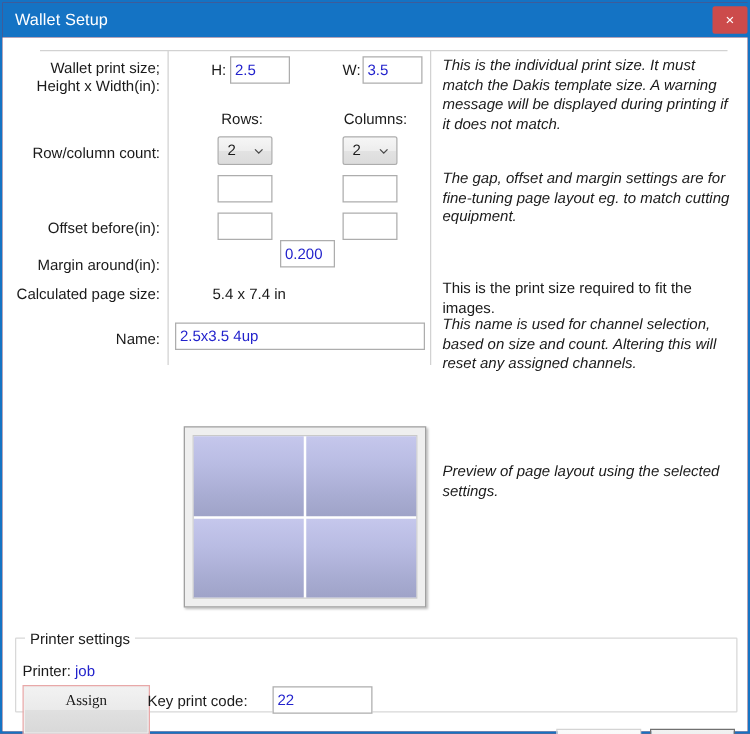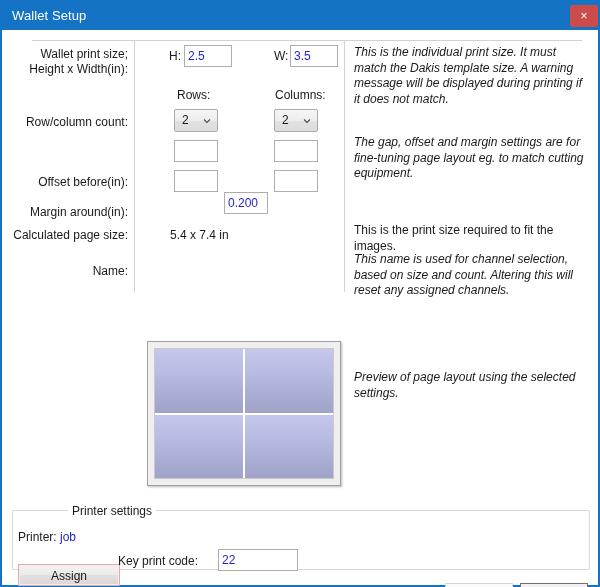--- a/index.html
+++ b/index.html
@@ -211,21 +211,20 @@
     border-radius: 1px;
   }
   .group-title {
     position: absolute;
     left: 18px;
     top: 474px;
     background: #ffffff;
     padding: 0 4px;
     font-size: 12px;
     color: #1a1a1a;
-    margin-left: 48px;
   }
   .printer-line {
     position: absolute;
     left: 16px;
     top: 500px;
     font-size: 12px;
     color: #1a1a1a;
     white-space: nowrap;
   }
   .printer-line .pval { color: #2222cc; }
@@ -236,26 +235,27 @@
     border: 1px solid #adadad;
     background: linear-gradient(to bottom,#f2f2f2 0%,#eaeaea 50%,#e0e0e0 51%,#d8d8d8 100%);
     font-family: "Liberation Sans", sans-serif;
     font-size: 12px;
     color: #1a1a1a;
     text-align: center;
     cursor: pointer;
   }
   .btn-assign {
     left: 16px;
-    top: 534px;
+    top: 518px;
     width: 102px;
-    height: 22px;
+    height: 40px;
     border: 1px solid #e8a8a8;
     box-shadow: inset 0 0 0 1px #f0f0f0;
     line-height: 23px;
+    font-family: Liberation Serif, serif;
   }
   .btn-disabled {
     color: #a0a0a0;
     background: linear-gradient(to bottom,#fafafa 0%,#f4f4f4 100%);
     border: 1px solid #d4d4d4;
     cursor: default;
   }
   .btn-save {
     left: 443px;
     top: 553px;
@@ -333,20 +333,21 @@
 
     <div class="lbl" style="left:0;top:175px;width:126px;">Margin around(in):</div>
     <input class="txtbox" style="left: 222px; top: 162px; width: 44px;" value="0.200">
 
     <div class="lbl" style="left:0;top:198px;width:126px;">Calculated page size:</div>
     <div class="static-val" style="left:168px;top:198px;">5.4 x 7.4 in</div>
 
     <div class="help plain" style="top:193px;">This is the print size required to fit the images.</div>
 
     <div class="lbl" style="left:0;top:234px;width:126px;">Name:</div>
+    <input class="txtbox" style="left: 138px; top: 228px; width: 200px;" value="2.5x3.5 4up">
 
     <div class="help" style="top:222px;">This name is used for channel selection, based on size and count. Altering this will reset any assigned channels.</div>
 
     <div class="preview-frame">
       <div class="preview-inner">
         <div class="pcell"></div>
         <div class="pcell"></div>
         <div class="pcell"></div>
         <div class="pcell"></div>
       </div>

